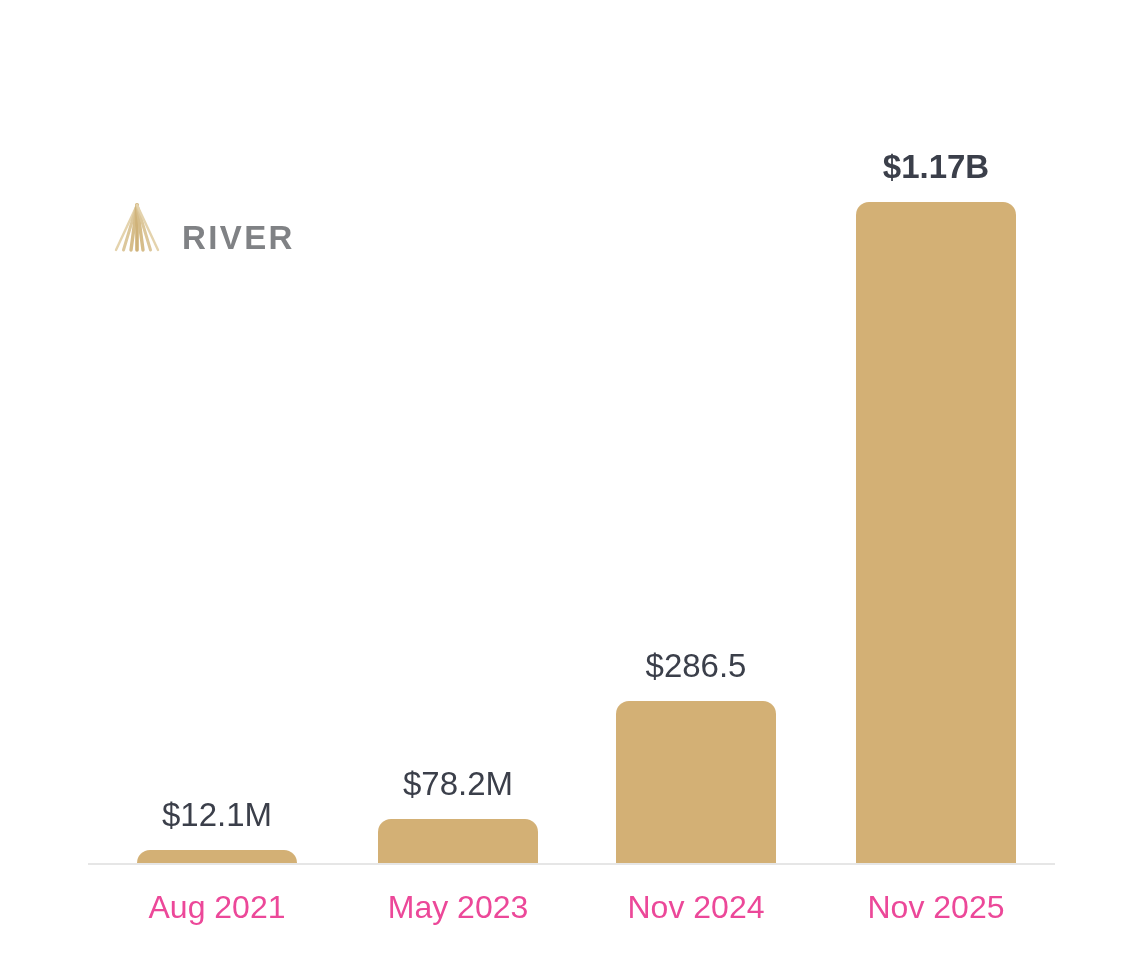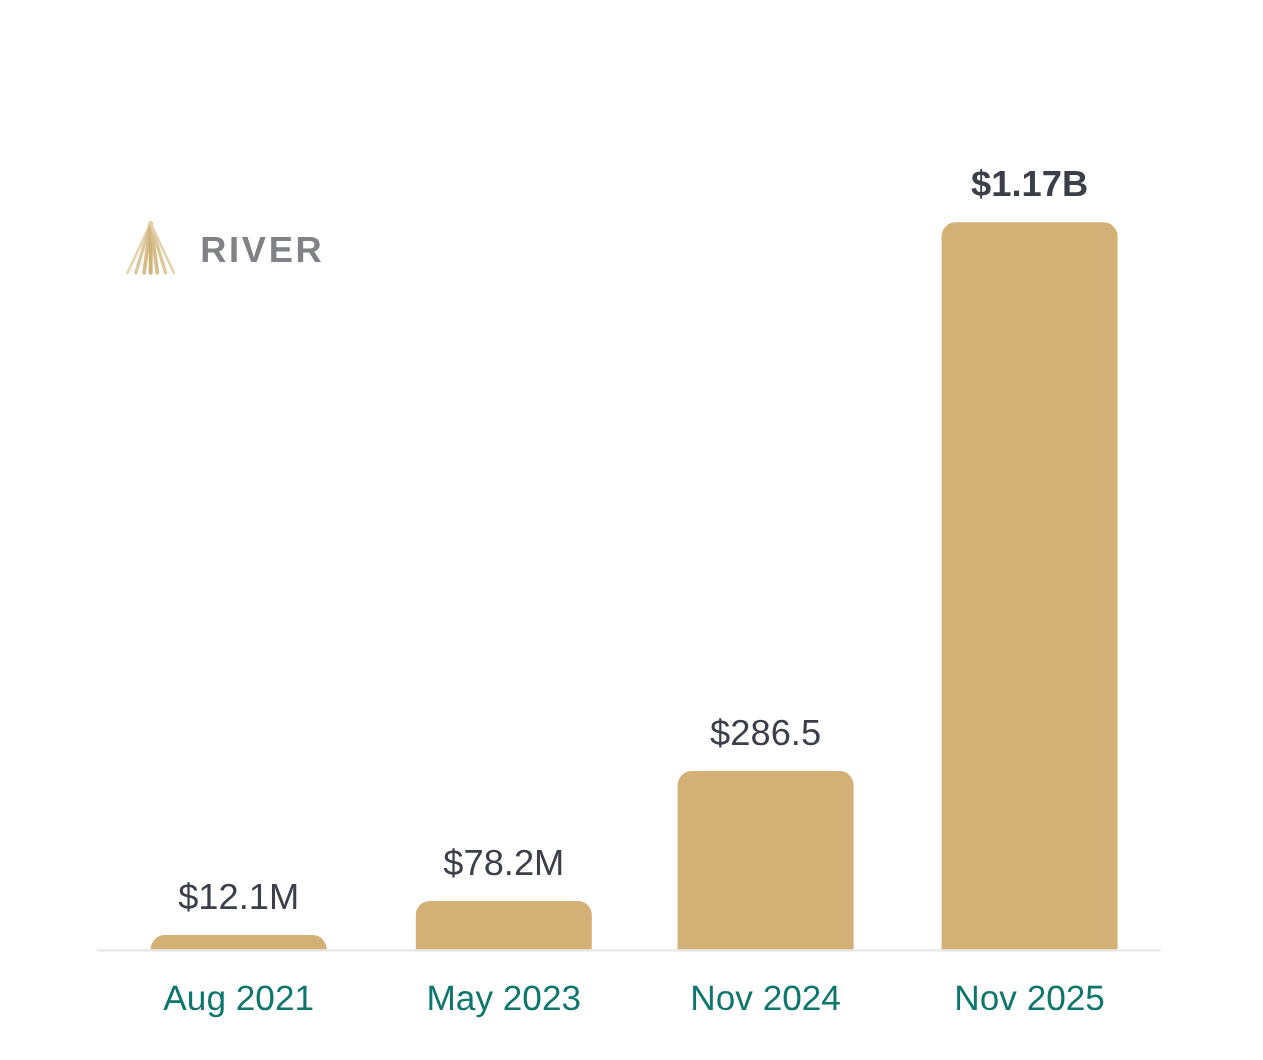--- a/index.html
+++ b/index.html
@@ -40,21 +40,21 @@
     white-space: nowrap;
   }
 
   
   #brand {
     position: absolute;
     left: 110px;
     top: 198px;
     height: 56px;
     display: flex;
-    align-items: center;
+    align-items: flex-end;
     gap: 18px;
   }
   #brand-mark {
     width: 54px;
     height: 52px;
     display: block;
   }
   #brand-wordmark {
     font-size: 33px;
     font-weight: 700;
@@ -109,21 +109,21 @@
   }
 
   .bar-category {
     position: absolute;
     left: -20px;
     width: 200px;
     top: 28px;
     text-align: center;
     font-size: 32px;
     font-weight: 400;
-    color: #0f766e;
+    color: #ec4899;
     white-space: nowrap;
     line-height: 1;
   }
 </style>
 </head>
 <body>
 
 <div id="chart-card">
 
 

